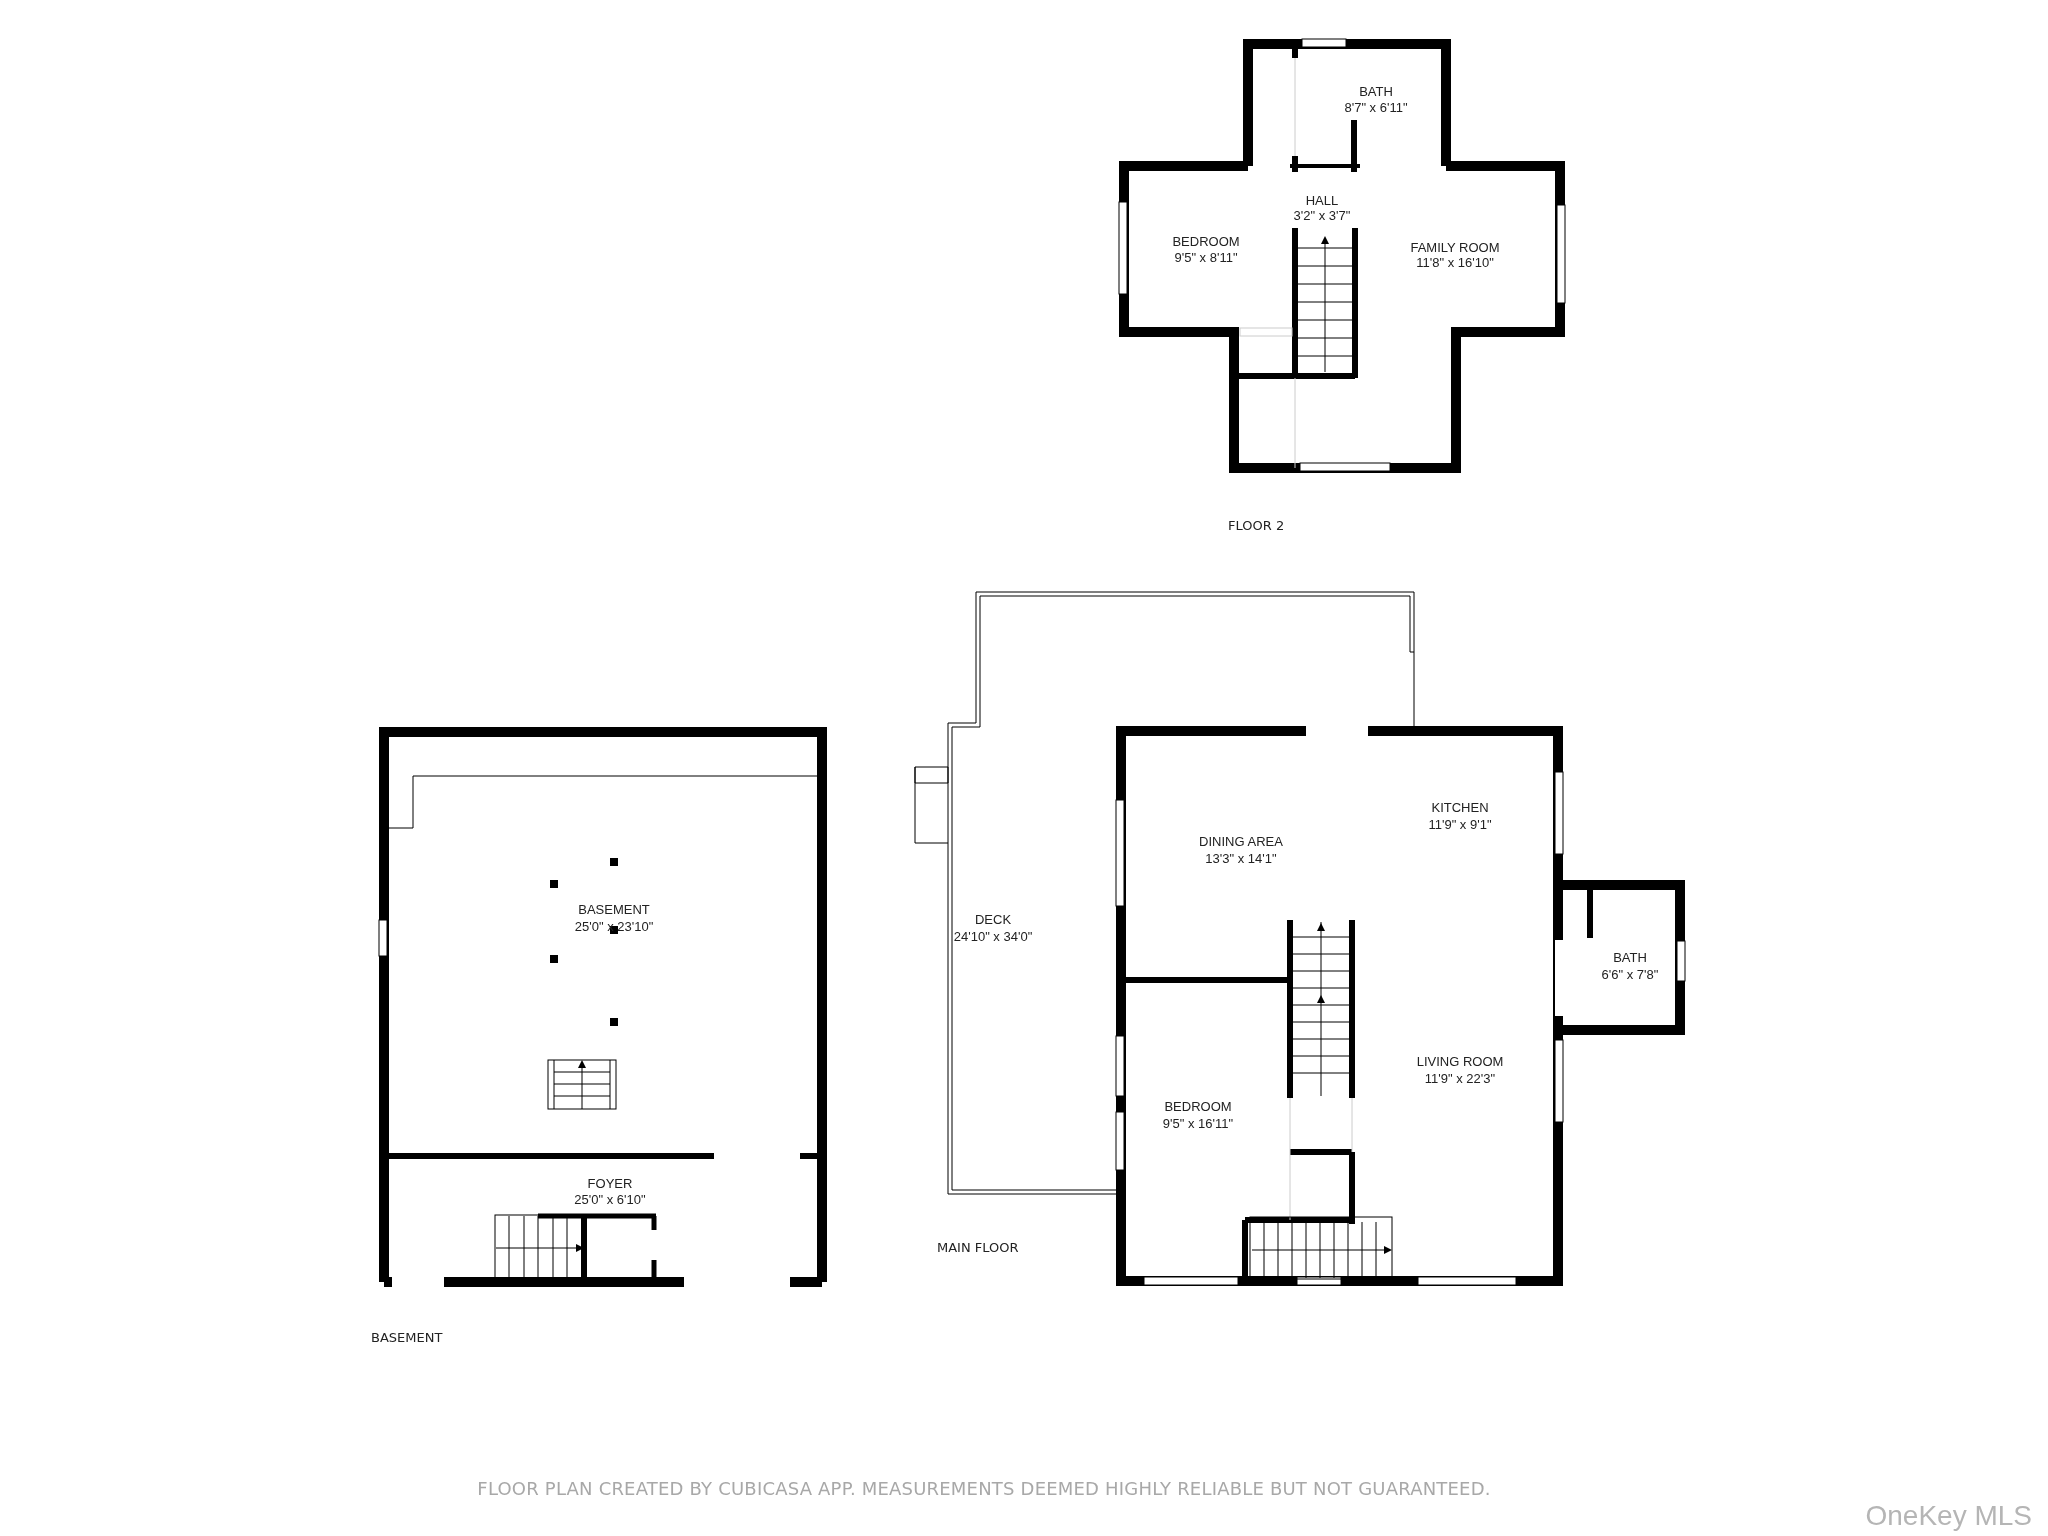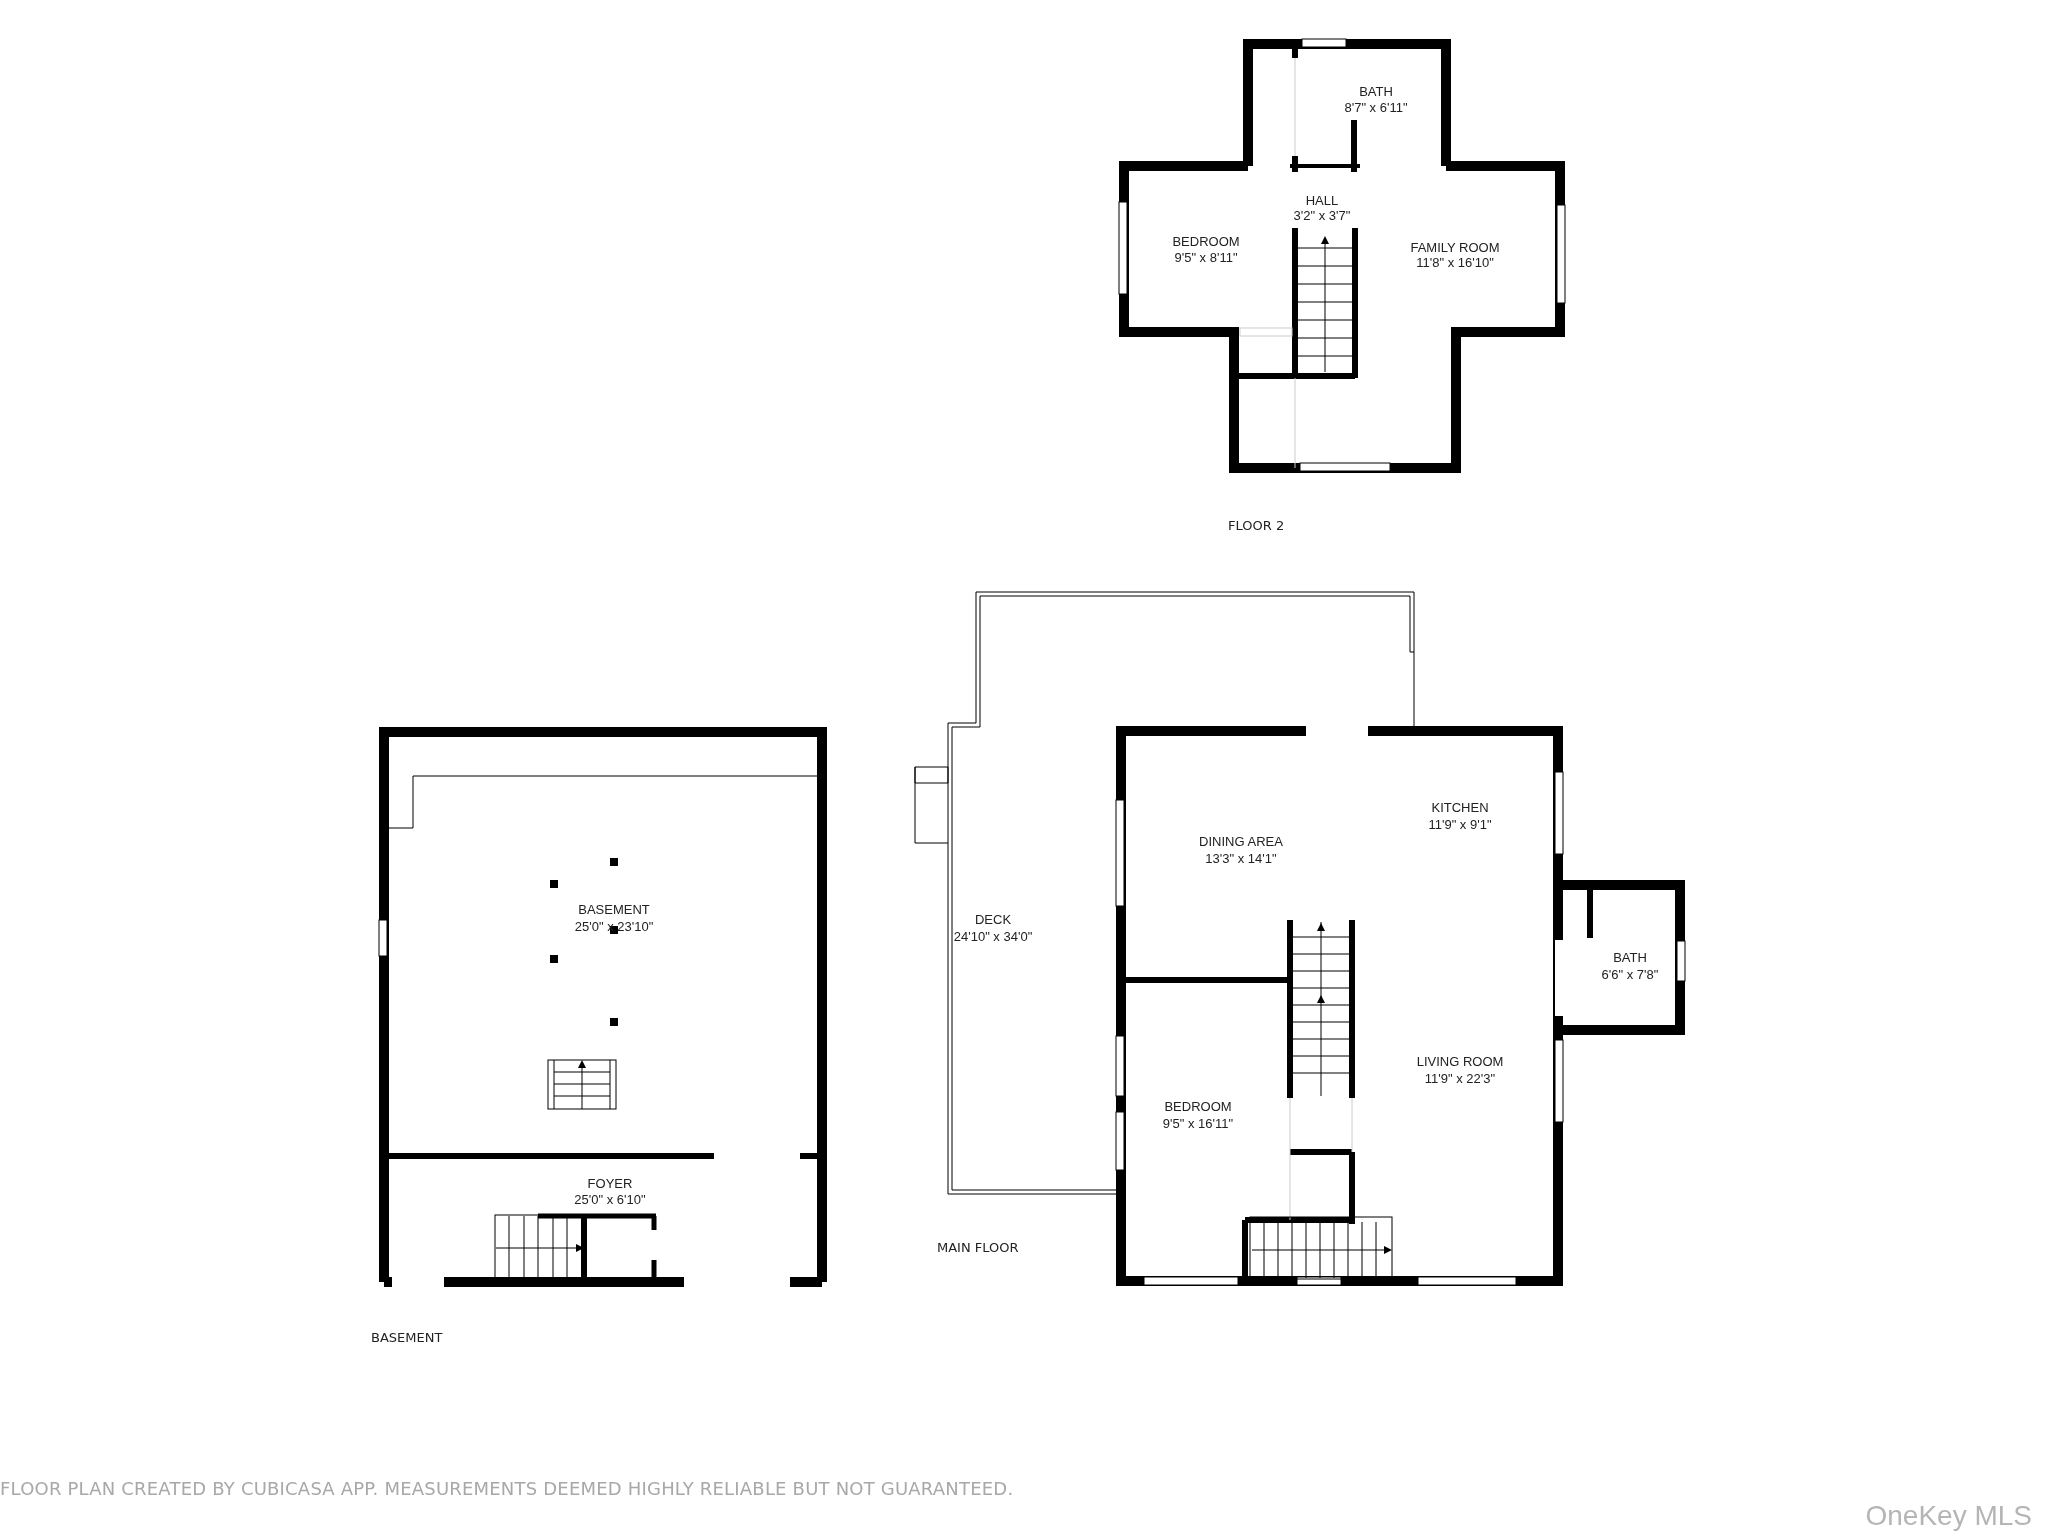--- a/index.html
+++ b/index.html
@@ -1,20 +1,20 @@
 <!DOCTYPE html>
 <html><head>
 <meta charset="utf-8">
 <style>
   html,body{margin:0;padding:0;background:#ffffff;}
   body{width:2048px;height:1536px;position:relative;overflow:hidden;font-family:"Liberation Sans",sans-serif;}
   svg{position:absolute;left:0;top:0;}
   .lbl{font-family:"Liberation Sans",sans-serif;font-size:13px;fill:#222;text-anchor:middle;}
   .flabel{font-family:"DejaVu Sans",sans-serif;font-size:13px;fill:#222;}
-  .disclaimer{position:absolute;left:0;width:1968px;top:1478px;font-family:"DejaVu Sans",sans-serif;font-size:18px;color:#a8a8a8;letter-spacing:0.2px;}
+  .disclaimer{position:absolute;left:0;width:1968px;top:1478px;text-align:center;font-family:"DejaVu Sans",sans-serif;font-size:18px;color:#a8a8a8;letter-spacing:0.2px;}
   .watermark{position:absolute;right:16px;top:1500px;font-family:"Liberation Sans",sans-serif;font-size:28px;color:#b5b5b5;}
 </style>
 </head>
 <body>
 
 <svg width="2048" height="1536" viewBox="0 0 2048 1536">
 
   <g stroke="#000" fill="none">
 
     <path d="M1248 166 V44 H1446 V166" stroke-width="10"></path>

